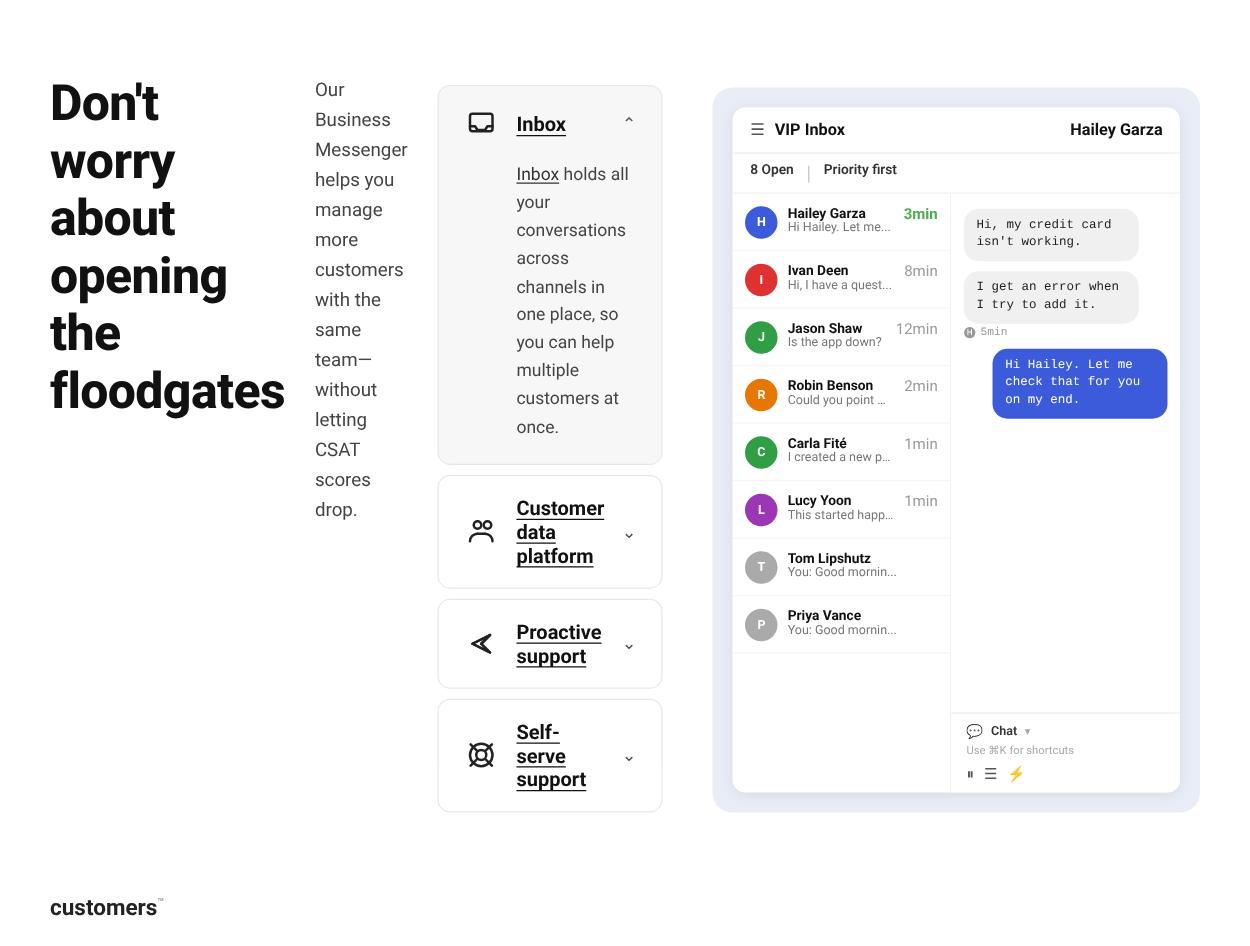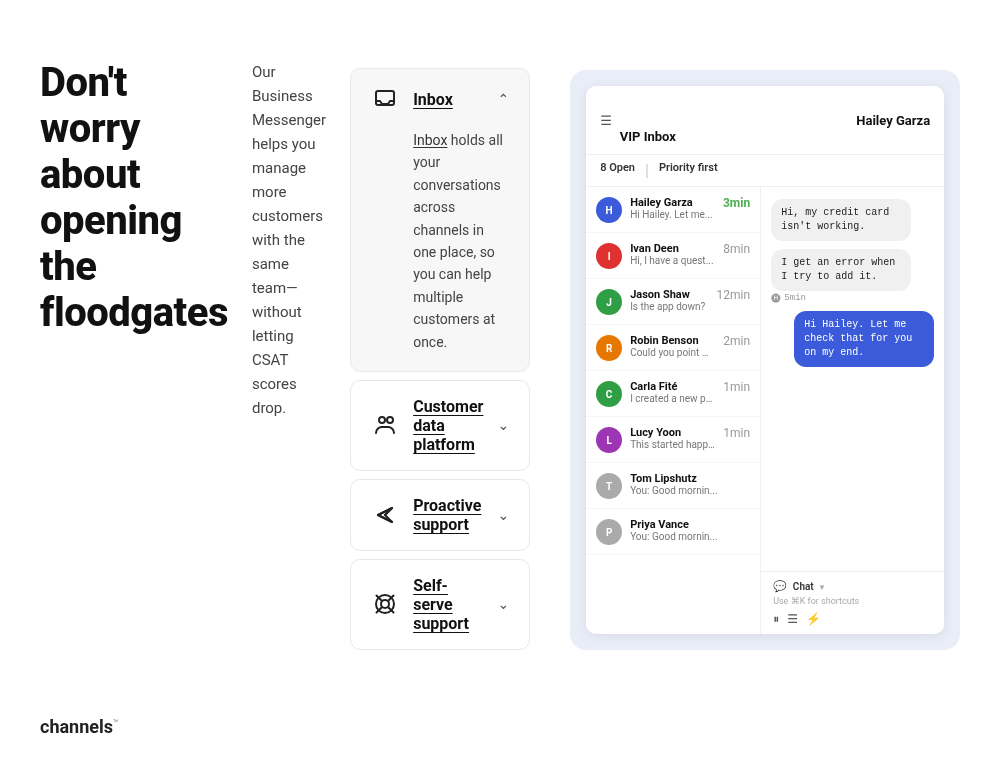--- a/index.html
+++ b/index.html
@@ -153,21 +153,20 @@
     .vip-inbox-icon {
       font-size: 13px;
       color: #555;
     }
 
     .vip-inbox-title {
       font-size: 13px;
       font-weight: 700;
       color: #111;
       flex: 1;
-      margin-top: 33px;
     }
 
     .contact-name-header {
       font-size: 13px;
       font-weight: 700;
       color: #111;
     }
 
     .mockup-subheader {
       display: flex;
@@ -545,15 +544,15 @@
           </div>
 
         </div>
       </div>
     </div>
   </div>
 </div>
 
 <div class="footer">
   <div class="brand-logo">
-    <span>channels</span><sup>™</sup>
+    <span>customers</span><sup>™</sup>
   </div>
 </div>
 
 </body></html>

